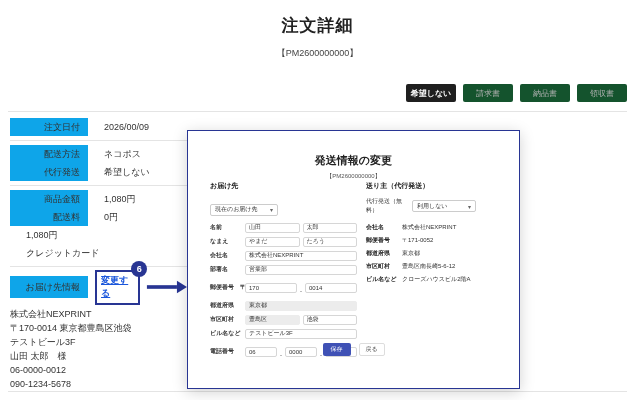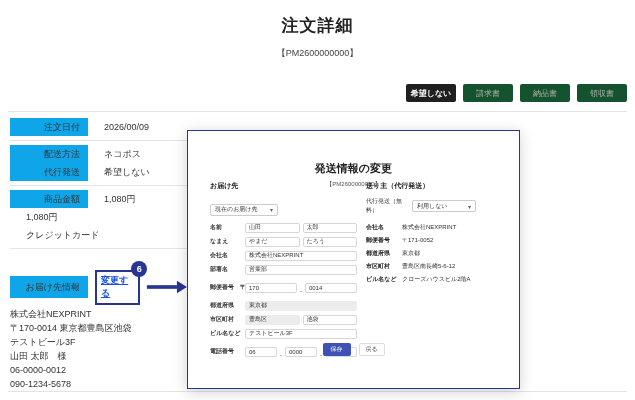--- a/index.html
+++ b/index.html
@@ -40,21 +40,21 @@
   .badge { position:absolute; top:-11px; right:-9px; width:16px; height:16px; border-radius:50%;
            background:#283593; color:#fff; font-size:9px; font-weight:bold;
            display:flex; align-items:center; justify-content:center; }
   .arrow-svg { margin-left:6px; }
   .addr { margin-top:7px; line-height:14px; white-space:nowrap; }
 
   
   .modal { position:absolute; left:187px; top:130px; width:333px; height:259px;
            background:#fff; border:1.5px solid #283593;
            box-shadow:0 3px 14px rgba(0,0,0,.18); }
-  .modal-title { margin-top:30px; text-align:center; font-size:11px; font-weight:bold; color:#222; }
+  .modal-title { margin-top:22px; text-align:center; font-size:11px; font-weight:bold; color:#222; }
   .modal-sub   { margin-top:4px; text-align:center; font-size:6px; color:#555; }
   .col { position:absolute; top:50px; }
   .col-left  { left:22px;  width:147px; }
   .col-right { left:178px; width:142px; }
   .col-head  { font-size:7px; font-weight:bold; color:#222; margin-bottom:6px; }
 
   .select { display:inline-flex; justify-content:space-between; align-items:center;
             border:1px solid #ccc; border-radius:2px; height:12px; font-size:6px;
             padding:0 4px; color:#333; background:#fff; cursor:pointer; }
   .select-addr { width:68px; margin-bottom:7px; }
@@ -112,20 +112,24 @@
       </div>
       <div class="trow">
         <div class="tlabel">代行発送</div>
         <div class="tvalue">希望しない</div>
       </div>
     </div>
     <div class="tgroup">
       <div class="trow">
         <div class="tlabel">商品金額</div>
         <div class="tvalue">1,080円</div>
+      </div>
+      <div class="trow">
+        <div class="tlabel">配送料</div>
+        <div class="tvalue">0円</div>
       </div>
       <div class="trow">
         <div class="tvalue">1,080円</div>
       </div>
       <div class="trow">
         <div class="tvalue">クレジットカード</div>
       </div>
     </div>
   </div>
 

